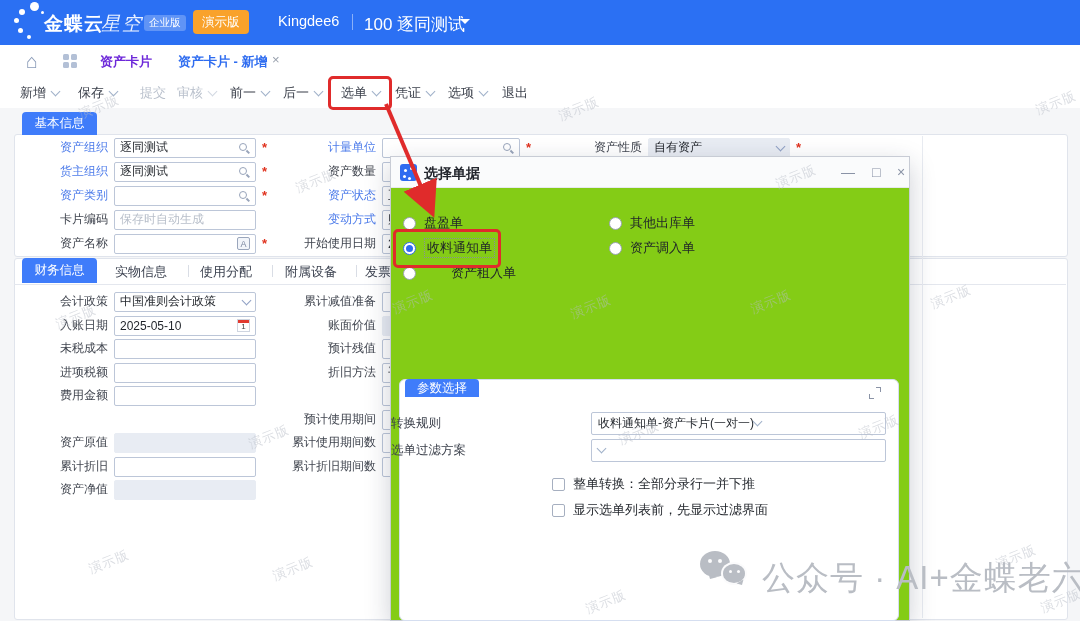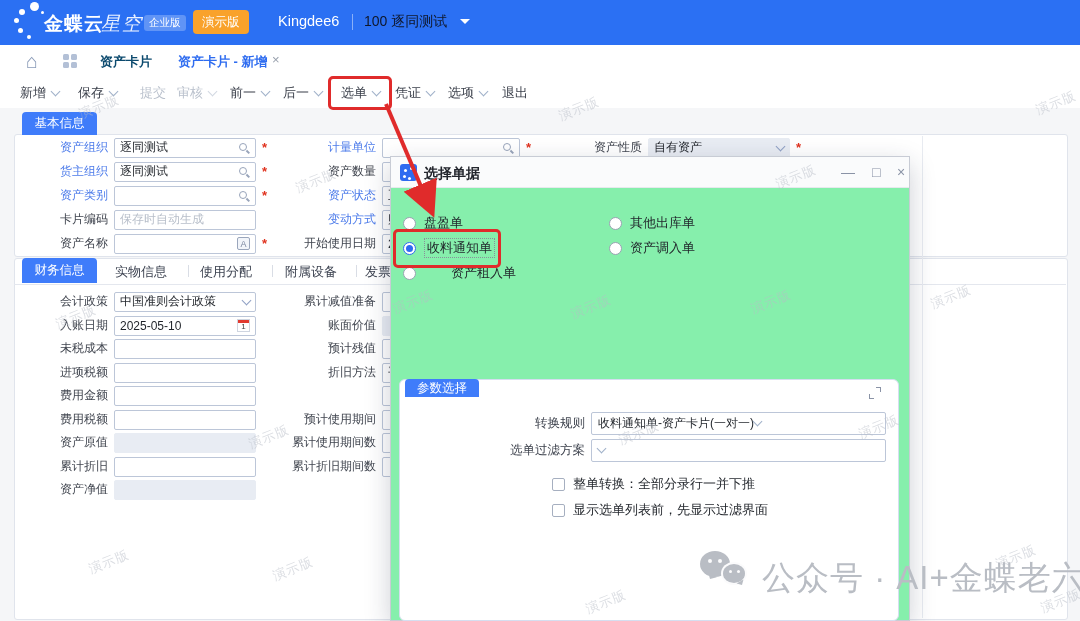--- a/index.html
+++ b/index.html
@@ -10,28 +10,28 @@
   .dots{position:absolute;left:14px;top:2px;width:36px;height:41px;}
   .dots i{position:absolute;background:#fff;border-radius:50%;}
   .brand1{position:absolute;left:44px;top:11px;font-size:19px;font-weight:700;color:#fff;letter-spacing:1px;}
   .brand2{position:absolute;left:101px;top:11px;font-size:19px;font-weight:400;color:#eaf1ff;font-style:italic;letter-spacing:2px;}
   .badge-ent{position:absolute;left:144px;top:15px;height:16px;padding:0 5px;background:rgba(255,255,255,.25);
      color:#fff;font-size:10.5px;border-radius:3px;display:flex;align-items:center;}
   .badge-demo{position:absolute;left:193px;top:10px;height:24px;padding:0 9px;background:#f9a22b;color:#fff;
      font-size:12.5px;border-radius:4px;display:flex;align-items:center;}
   .hdr-user{position:absolute;left:278px;top:13px;font-size:14.5px;color:#fff;}
   .hdr-sep{position:absolute;left:352px;top:14px;width:1px;height:16px;background:rgba(255,255,255,.45);}
-  .hdr-org{position:absolute;left:364px;top:13px;font-size:14px;color:#0f172a;}
+  .hdr-org{position:absolute;left:364px;top:13px;font-size:17px;color:#ffffff;}
   .caret{position:absolute;left:460px;top:19px;width:0;height:0;border:5px solid transparent;border-top-color:#fff;}
   
   .tabbar{position:absolute;left:0;top:45px;width:1080px;height:33px;background:#fff;z-index:3;}
   .home-ic{position:absolute;left:26px;top:4px;font-size:20px;color:#8a9bb8;line-height:24px;}
   .grid-ic{position:absolute;left:63px;top:9px;width:14px;height:14px;display:grid;grid-template-columns:6px 6px;grid-template-rows:6px 6px;gap:2px;}
   .grid-ic b{background:#b3c0d6;border-radius:1.5px;}
-  .tab1{position:absolute;left:100px;top:8px;font-size:13px;font-weight:600;color:#0c4a6e;}
+  .tab1{position:absolute;left:100px;top:8px;font-size:13px;font-weight:600;color:#6d28d9;}
   .tab2{position:absolute;left:178px;top:8px;font-size:13px;font-weight:600;color:#2e6cf0;}
   .tab2x{position:absolute;left:272px;top:7px;font-size:13px;color:#98a0ad;}
   .tabline{position:absolute;left:170px;top:74px;width:126px;height:3px;background:#2e6cf0;border-radius:2px;}
   
   .toolbar{position:absolute;left:0;top:78px;width:1080px;height:30px;background:#fff;z-index:3;}
   .titem{position:absolute;top:6px;height:18px;display:flex;align-items:center;font-size:13px;color:#3a3f4a;cursor:pointer;}
   .titem .chev{margin-left:6px;}
   .titem.dis{color:#b9c0cc;}
   .titem.dis .chev{border-color:#d2d8e2;}
   .chev{width:6px;height:6px;border-right:1.5px solid #9fb0c9;border-bottom:1.5px solid #9fb0c9;
@@ -59,40 +59,40 @@
   .ic-search::after{content:"";position:absolute;width:4px;height:1.6px;background:#98a4ba;transform:rotate(45deg);left:7px;top:9px;}
   .inp .chev{margin-left:auto;border-color:#8fa0c4;}
   .ic-cal{width:13px;height:13px;margin-left:auto;border:1px solid #cfd5e0;background:#fff;position:relative;
           display:flex;align-items:flex-end;justify-content:center;box-sizing:border-box;}
   .ic-cal::before{content:"";position:absolute;top:0;left:0;right:0;height:3px;background:#e23b30;}
   .ic-cal::after{content:"1";font-size:8px;line-height:9px;color:#444;}
   .ic-a{width:13px;height:13px;border:1px solid #9aa6bc;border-radius:2px;margin-left:auto;font-size:9px;color:#7b87a0;
         display:flex;align-items:center;justify-content:center;background:#f2f5fa;box-sizing:border-box;}
   .ic-a::after{content:"A";}
   
-  .dialog{position:absolute;left:390px;top:156px;width:520px;height:465px;background:#86efac;border:1px solid #c8ccd5;
+  .dialog{position:absolute;left:390px;top:156px;width:520px;height:465px;background:#84cc16;border:1px solid #c8ccd5;
           box-shadow:0 8px 24px rgba(30,40,70,.22);z-index:20;box-sizing:border-box;padding-left:23px;}
   .dtitle{position:absolute;left:0;top:0;width:100%;height:31px;background:#fafbfc;border-bottom:1px solid #e7e9ee;box-sizing:border-box;}
   .dicon{position:absolute;left:9px;top:7px;width:17px;height:17px;background:#2f6bf0;border-radius:3px;}
   .dicon::after{content:"";position:absolute;left:10px;top:3px;width:3px;height:3px;border-radius:50%;background:#fff;
      box-shadow:-6px 2px 0 #fff,-7px 8px 0 #fff,-2px 10px 0 #fff;}
   .dtext{position:absolute;left:33px;top:8px;font-size:14px;font-weight:700;color:#23262d;}
   .dctl{position:absolute;top:6px;font-size:14px;color:#8a93a6;cursor:pointer;line-height:18px;}
   .rrow{position:absolute;display:flex;align-items:center;gap:8px;height:16px;}
   .radio{width:13px;height:13px;border:1px solid #9aa3b2;border-radius:50%;background:#fff;flex:none;box-sizing:border-box;}
   .radio.sel{border-color:#2f6bf0;position:relative;}
   .radio.sel::after{content:"";position:absolute;left:2px;top:2px;width:7px;height:7px;border-radius:50%;background:#2f6bf0;}
   .rlabel{font-size:13px;color:#1f2329;}
   .rlabel.focus{border:1px dotted #8a8f9a;padding:0 2px;}
   .ppanel{position:absolute;left:8px;top:222px;width:500px;height:242px;border:1px solid #d5def0;border-radius:6px;background:#fff;box-sizing:border-box;}
   .pexp{position:absolute;left:478px;top:230px;width:12px;height:12px;}
   .pexp::before{content:"";position:absolute;right:0;top:0;width:4px;height:4px;border-top:1.5px solid #8a93a6;border-right:1.5px solid #8a93a6;}
   .pexp::after{content:"";position:absolute;left:0;bottom:0;width:4px;height:4px;border-bottom:1.5px solid #8a93a6;border-left:1.5px solid #8a93a6;}
   .drow{position:absolute;left:0;display:flex;align-items:center;height:24px;}
-  .dlbl{width:194px;text-align:right;font-size:12.5px;color:#3a3f4a;flex:none;}
+  .dlbl{width:194px;text-align:left;font-size:12.5px;color:#3a3f4a;flex:none;}
   .dsel{margin-left:6px;width:295px;height:23px;border:1px solid #bcc6d8;border-radius:2px;background:#fff;
         display:flex;align-items:center;padding:0 6px;font-size:12px;color:#1f2329;box-sizing:border-box;}
   .cbox{width:13px;height:13px;border:1px solid #a6afc0;border-radius:2px;background:#fff;flex:none;box-sizing:border-box;}
   .cblabel{font-size:13px;color:#1f2329;margin-left:8px;}
   
   .rbox{position:absolute;border:3px solid #e02b2b;border-radius:5px;z-index:60;pointer-events:none;}
   .annot-svg{position:absolute;left:0;top:0;z-index:59;pointer-events:none;}
   .wm{position:absolute;color:#b7bcc6;opacity:.5;font-size:13px;transform:rotate(-22deg);z-index:50;
       pointer-events:none;letter-spacing:1px;white-space:nowrap;}
   .foot{position:absolute;left:762px;top:556px;font-size:33px;color:#b9bdc4;letter-spacing:1px;z-index:55;white-space:nowrap;}
@@ -301,26 +301,20 @@
       </div>
   </div>
   <div class="frow" style="left:8px;top:362px;">
     <span class="lbl w100">进项税额</span>
     <div class="inp" style="width:142px;">
         <span></span>
       </div>
   </div>
   <div class="frow" style="left:8px;top:385px;">
     <span class="lbl w100">费用金额</span>
-    <div class="inp" style="width:142px;">
-        <span></span>
-      </div>
-  </div>
-  <div class="frow" style="left:8px;top:409px;">
-    <span class="lbl w100">费用税额</span>
     <div class="inp" style="width:142px;">
         <span></span>
       </div>
   </div>
   <div class="frow" style="left:8px;top:432px;">
     <span class="lbl w100">资产原值</span>
     <div class="inp dis" style="width:142px;">
         <span></span>
       </div>
   </div>

